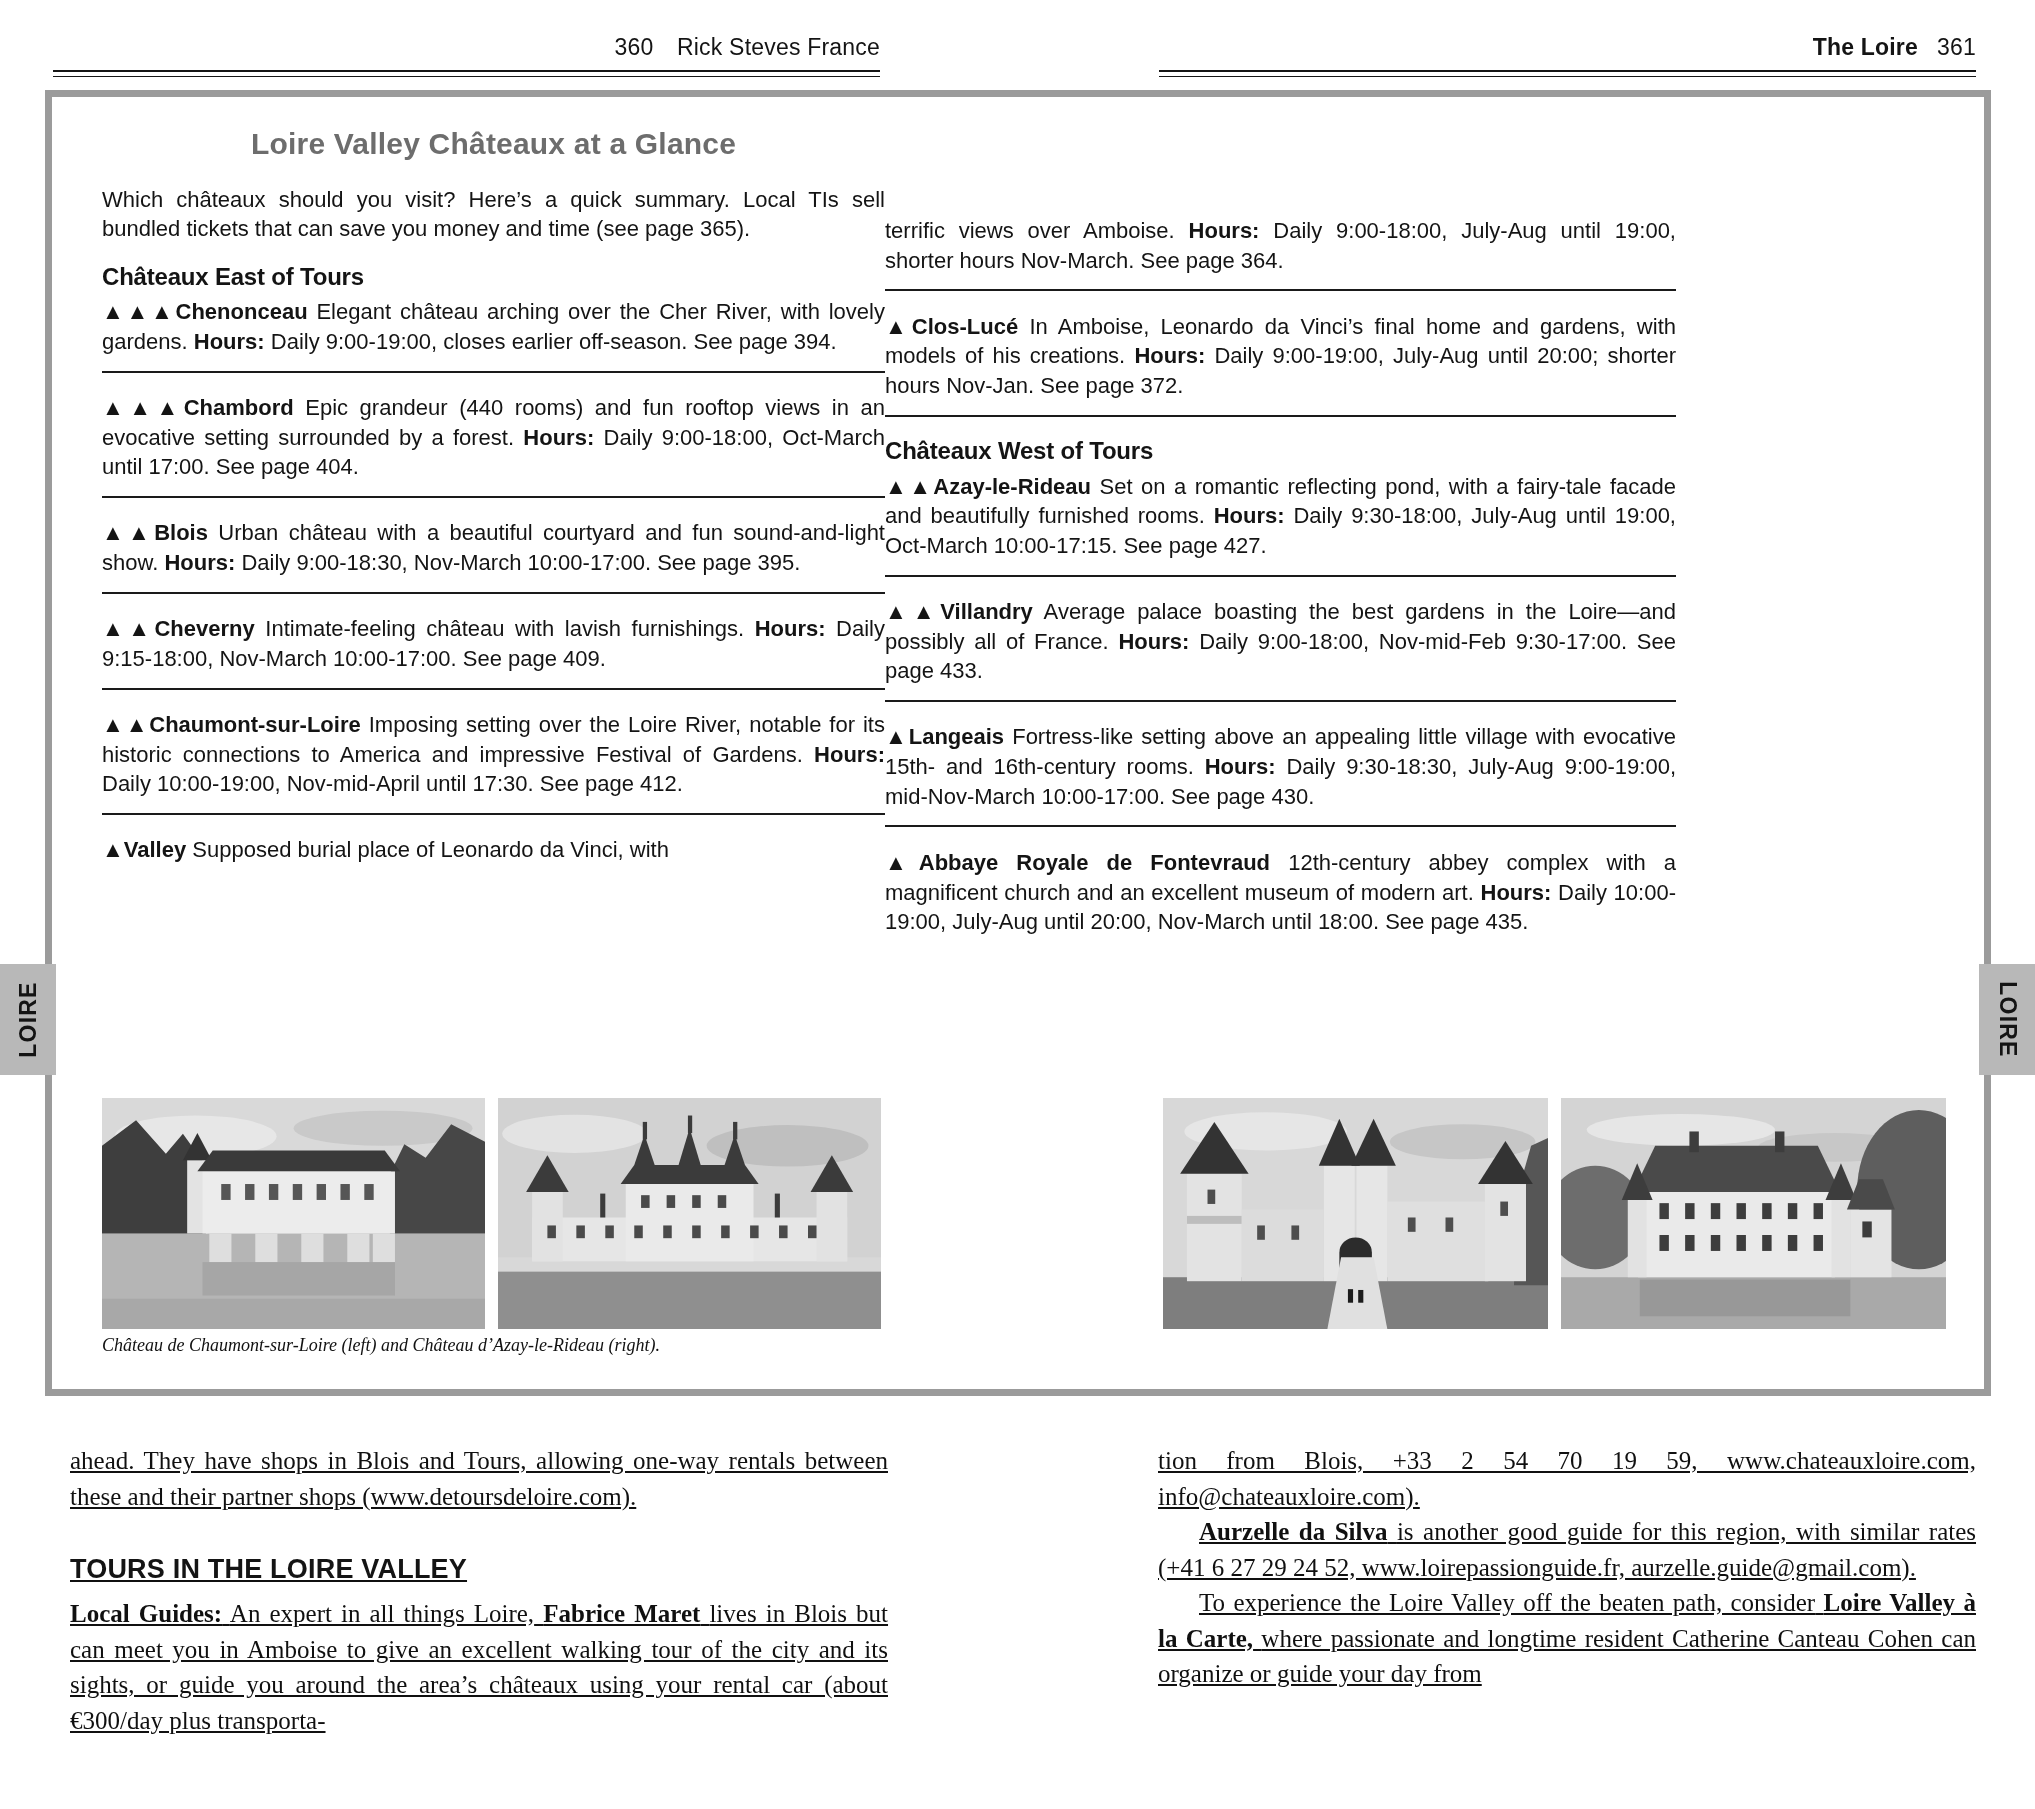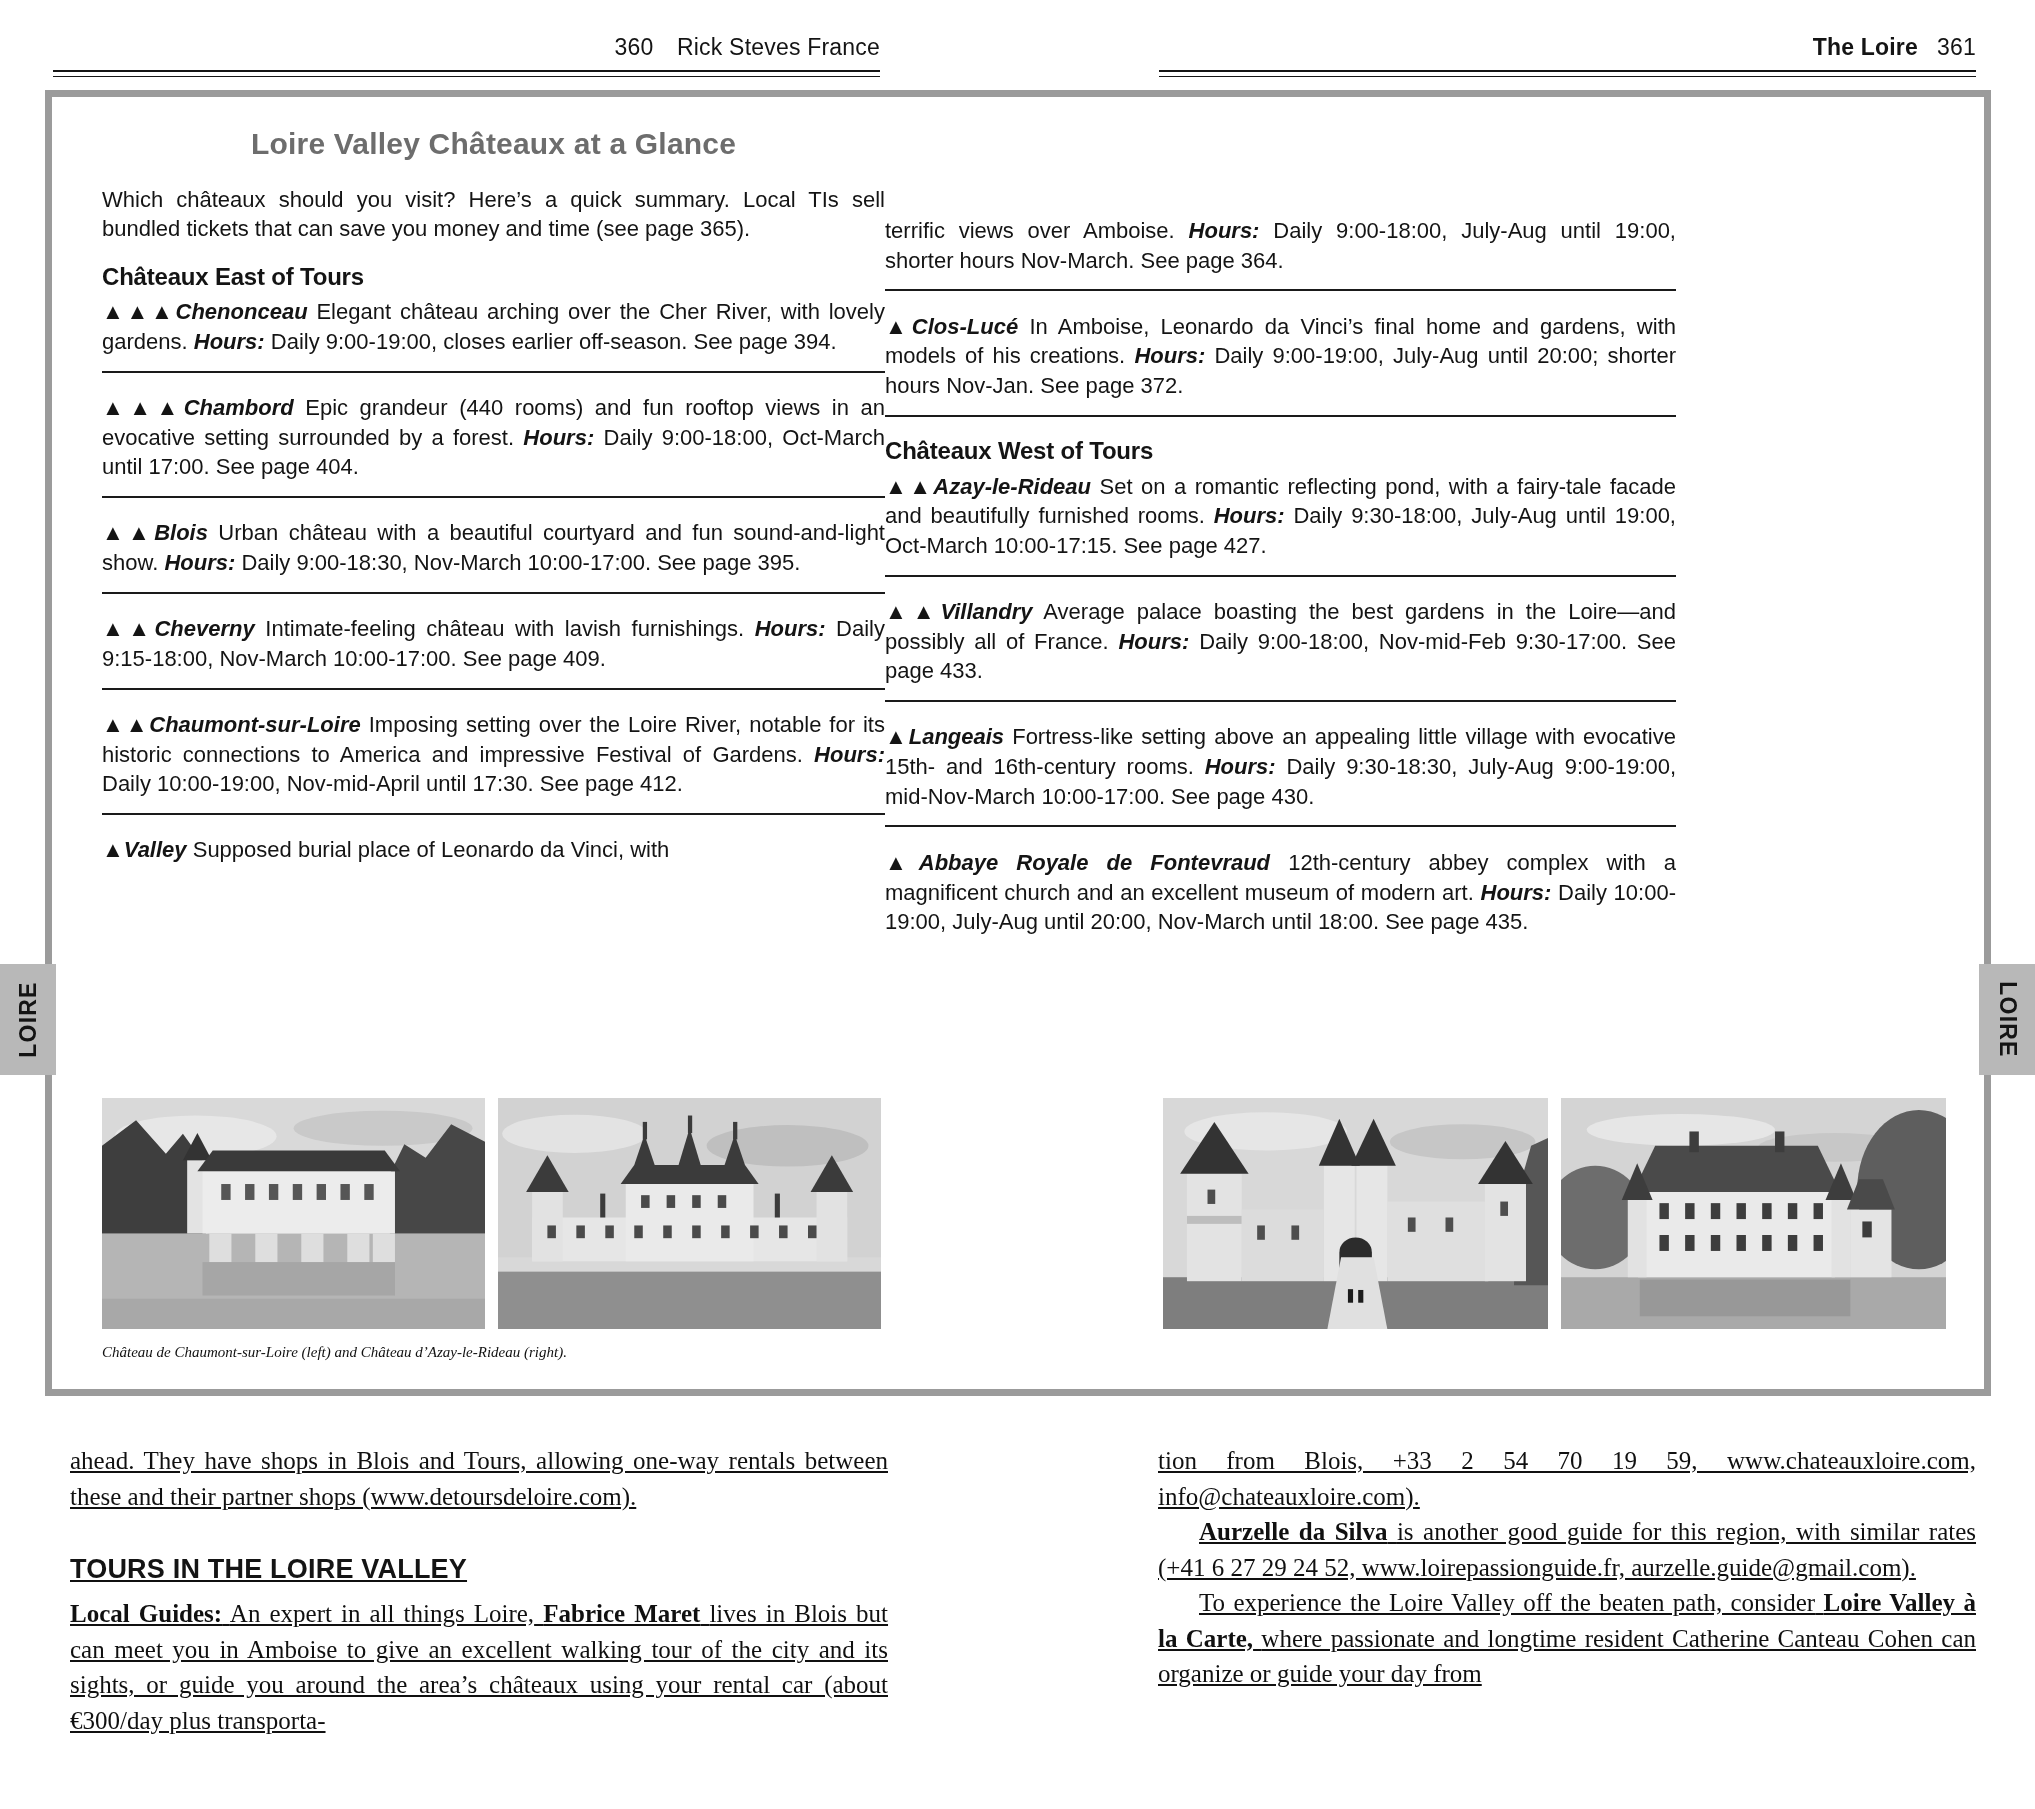--- a/index.html
+++ b/index.html
@@ -21,32 +21,32 @@
     box-sizing:border-box;border:7.8px solid #9b9b9b;background:#fff;
     padding:27px 38px 14px 50px;overflow:hidden;}
   .cols{display:flex;height:968px;overflow:hidden;}
   .col{box-sizing:border-box;}
   .col-left{width:783px;}
   .col-right{width:791px;padding-top:92px;}
   .box-title{font-size:30px;font-weight:bold;color:#6d6d6d;text-align:center;
     margin:3.1px 0 23.5px;letter-spacing:0.2px;}
   .sec-h{font-size:24px;font-weight:bold;margin:19px 0 6.3px;letter-spacing:-0.2px;}
   .entry{font-size:22px;line-height:1.35;text-align:justify;margin:0 0 14px;}
-  .entry .b,.entry b{font-weight:bold;font-style:italic;}
+  .entry .b,.entry b{font-weight:bold;}
   .sep{border:0;border-top:2.3px solid #1a1a1a;margin:3.1px 0 20.4px;}
   
   .photos{display:flex;margin-top:6.3px;}
   .pair{display:flex;gap:12.5px;}
   .pair-l{width:779px;}
   .pair-r{width:783px;}
   .gutter{flex:1;}
   .photo{flex:1;height:231px;overflow:hidden;background:#cfcfcf;}
   .photo svg{display:block;width:100%;height:100%;}
-  .caption{margin-top:15px;width:779px;font-family:"Liberation Serif",serif;
-    font-style:italic;font-size:15px;color:#111;}
+  .caption{margin-top:6px;width:779px;font-family:"Liberation Serif",serif;
+    font-style:italic;font-size:18px;color:#111;}
   
   .tab{position:absolute;top:964px;width:56px;height:111px;background:#b8b8b8;
     display:flex;align-items:center;justify-content:center;}
   .tab-left{left:0;}
   .tab-right{right:0;}
   .tab span{font-weight:bold;font-size:23px;letter-spacing:1.2px;white-space:nowrap;}
   .tab-left span{transform:rotate(-90deg);}
   .tab-right span{transform:rotate(90deg);}
   
   .bottom{position:absolute;left:70px;top:1443px;width:1906px;

